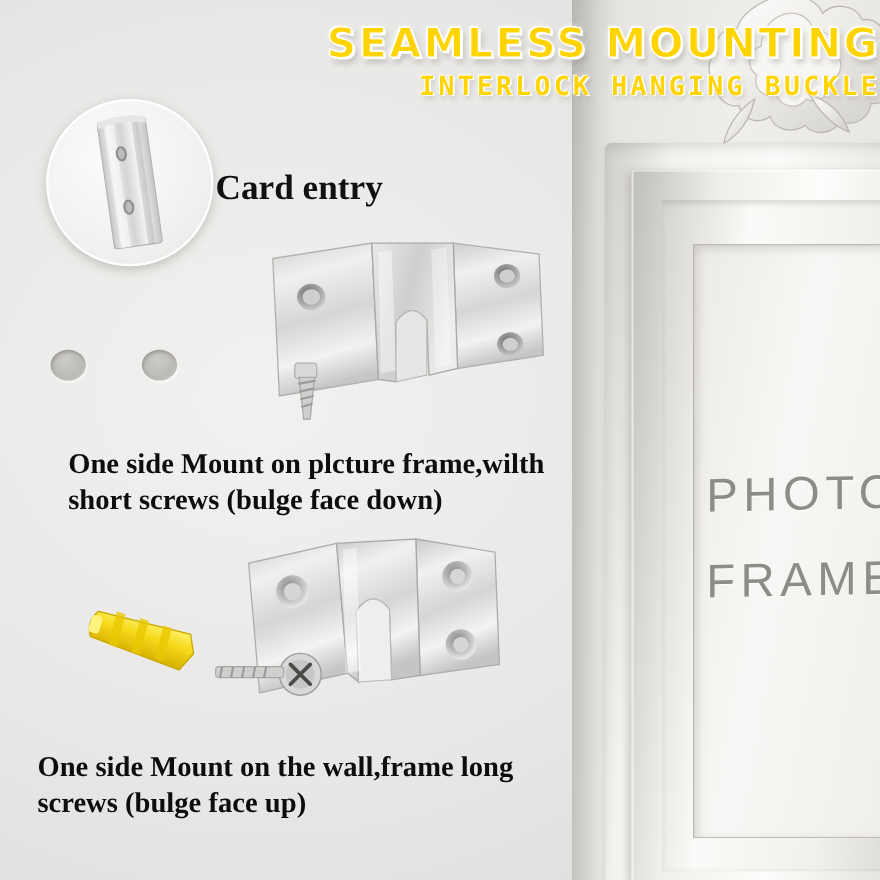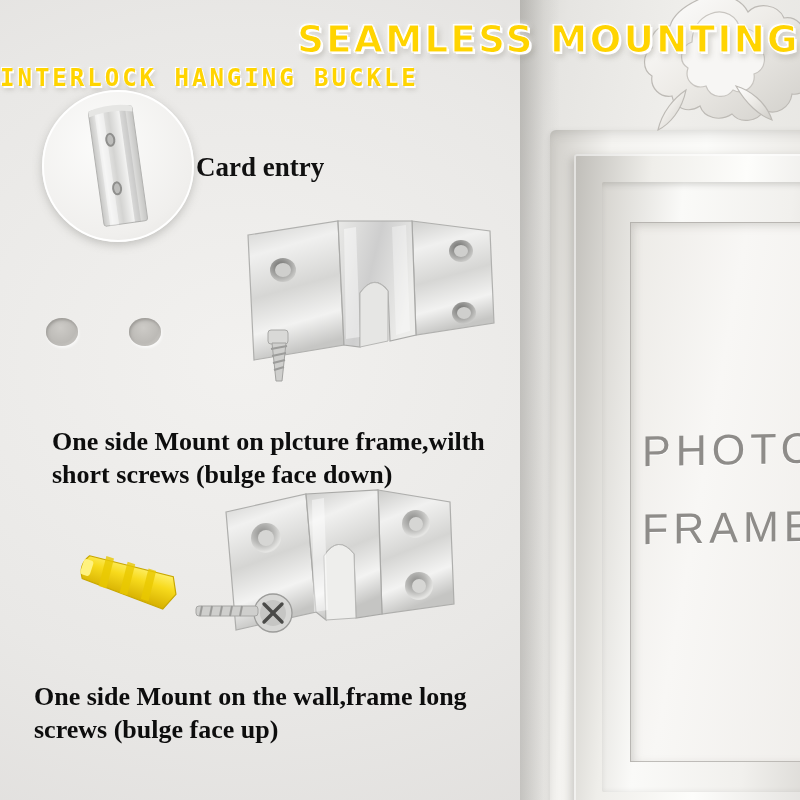--- a/index.html
+++ b/index.html
@@ -111,21 +111,21 @@
       2px 2px 0 #ffffff,
      -1px -1px 0 #ffffff,
       0 0 6px rgba(255,255,255,0.95),
       3px 4px 6px rgba(120,115,100,0.45);
   }
   .subhead {
     position: absolute;
     left: 0;
     top: 64px;
     width: 800px;
-    text-align: left;
+    text-align: right;
     font-family: "DejaVu Sans Mono", monospace;
     font-weight: bold;
     font-size: 24px;
     letter-spacing: 3px;
     color: #ffd400;
     text-shadow:
       1.5px 1.5px 0 #ffffff,
      -1px -1px 0 #ffffff,
       0 0 5px rgba(255,255,255,0.95),
       2px 3px 5px rgba(120,115,100,0.4);
@@ -143,34 +143,34 @@
     border: 2px solid #ffffff;
     box-shadow: 0 3px 10px rgba(110,108,104,0.35);
     overflow: hidden;
   }
   .callout-label {
     position: absolute;
     left: 196px;
     top: 152px;
     font-family: "Liberation Serif", serif;
     font-weight: bold;
-    font-size: 27px;
+    font-size: 32px;
     color: #111111;
   }
 
   
   .caption {
     position: absolute;
     font-family: "Liberation Serif", serif;
     font-weight: bold;
     font-size: 26px;
     line-height: 33px;
     color: #0d0d0d;
   }
-  #caption-1 { left: 52px; top: 405px; width: 470px; margin-top: 20px; }
+  #caption-1 { left: 62px; top: 405px; width: 470px; }
   #caption-2 { left: 34px; top: 680px; width: 480px; }
 
   
   .hole {
     position: absolute;
     border-radius: 50%;
     background: radial-gradient(circle at 45% 35%, #cdcbc7 0%, #bcbab6 60%, #d3d1cd 100%);
     box-shadow: 1px 2px 3px rgba(255,255,255,0.7), inset 1px 2px 3px rgba(120,118,114,0.5);
   }
   #hole-1 { left: 46px; top: 318px; width: 32px; height: 28px; }

